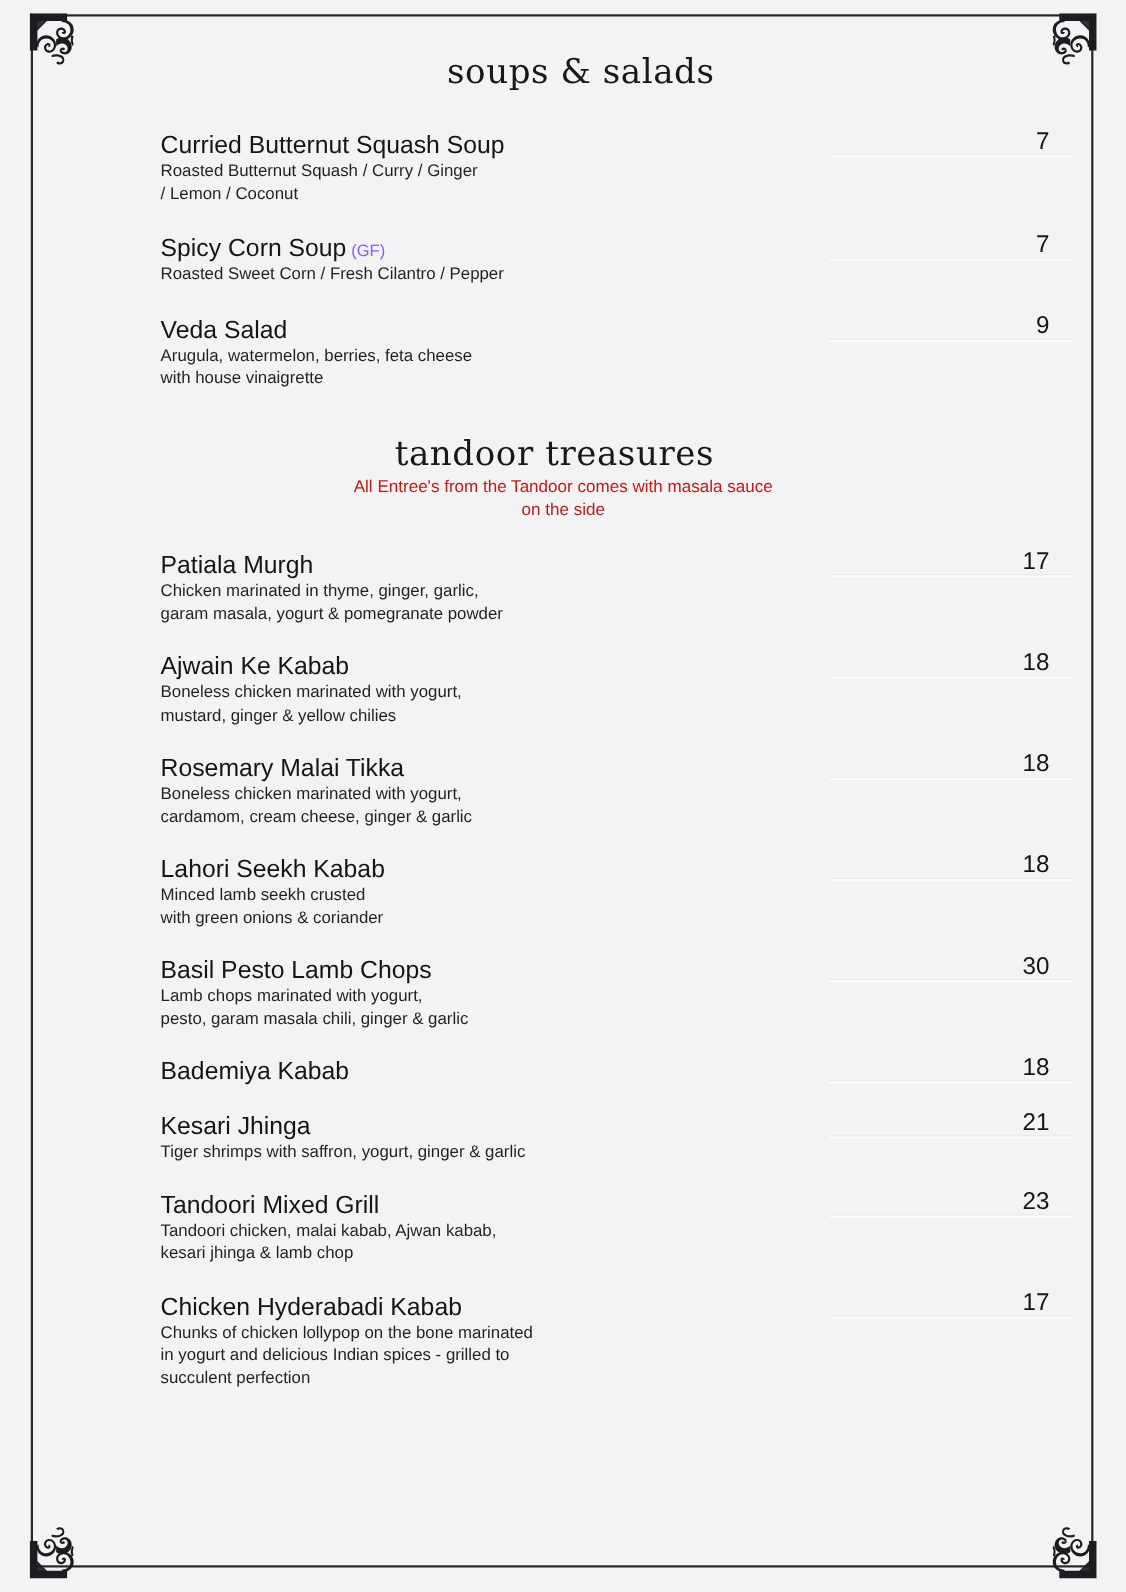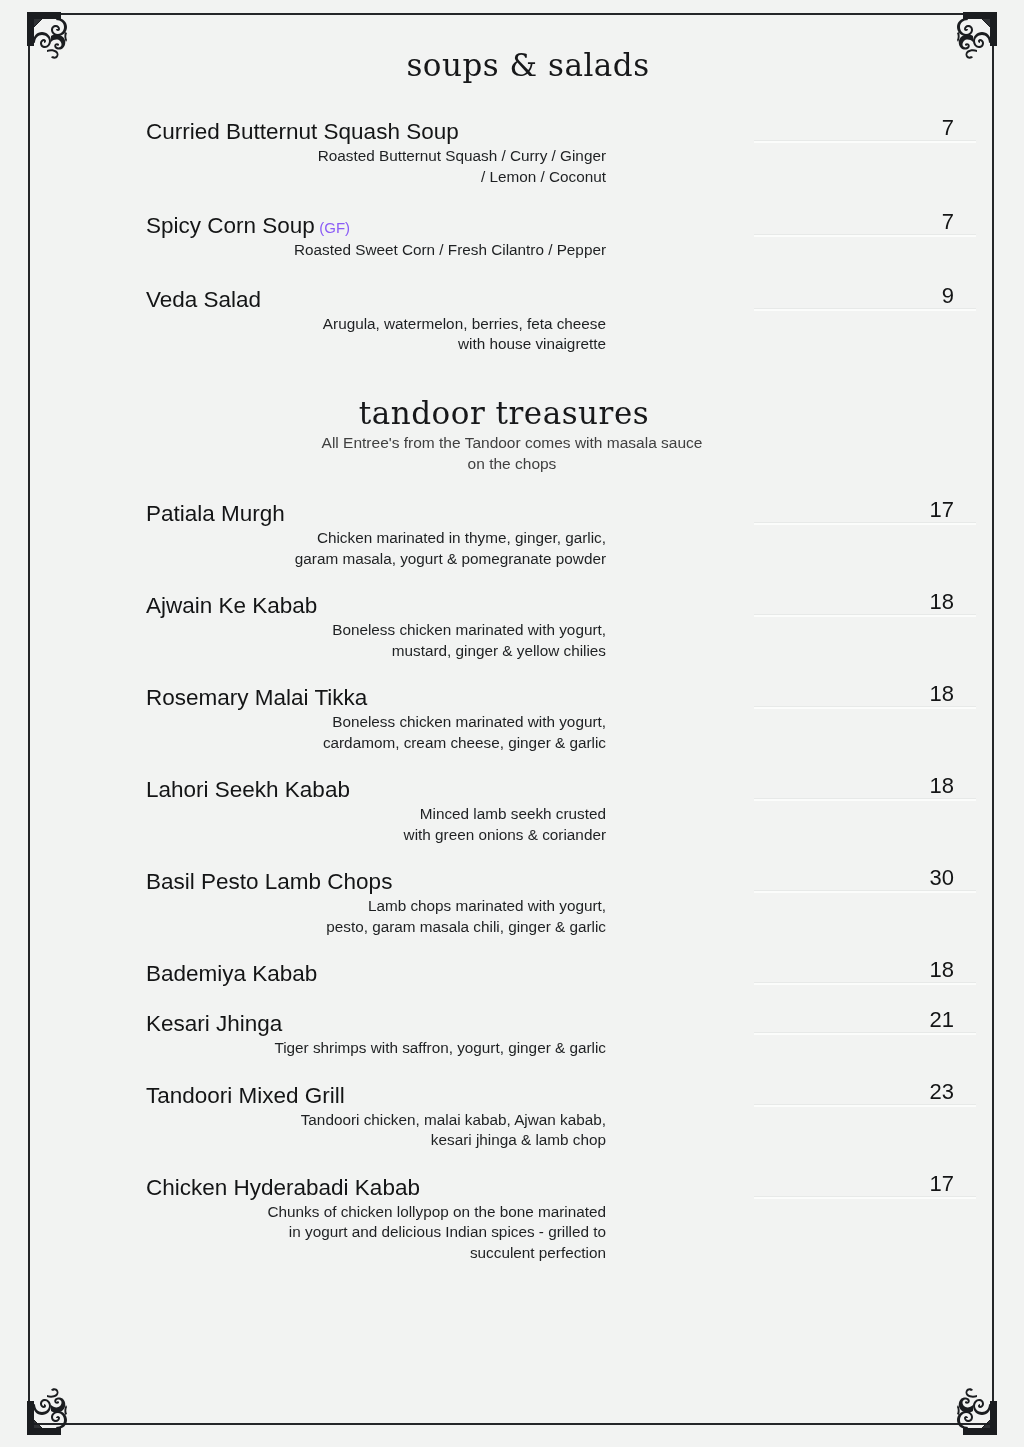--- a/index.html
+++ b/index.html
@@ -73,21 +73,21 @@
     font-size: 31px;
     line-height: 38px;
   }
   .section-note {
     position: absolute;
     left: 0; top: 432px;
     width: 1024px;
     text-align: center;
     font-size: 15.5px;
     line-height: 21px;
-    color: #404040;
+    color: #b91c1c;
   }
 
   
   .menu-list { position: absolute; left: 0; width: 888px; }
   .menu-list-soups   { top: 118px; }
   .menu-list-tandoor { top: 500px; }
 
   .menu-item {
     position: relative;
     padding-left: 146px;
@@ -127,21 +127,20 @@
     font-size: 22px;
     line-height: 27px;
     color: #141516;
   }
   .item-desc {
     font-size: 15.3px;
     line-height: 20.5px;
     color: #1e2022;
     margin-top: 1px;
     max-width: 460px;
-    text-align: right;
   }
   .item-desc div { white-space: nowrap; }
 
   
   .gap-1 { margin-bottom: 25px; }
   .gap-2 { margin-bottom: 23px; }
 </style>
 </head>
 <body>
 
@@ -228,21 +227,21 @@
           <div>Arugula, watermelon, berries, feta cheese</div>
           <div>with house vinaigrette</div>
         </div>
       </div>
     </div>
 
   <h1 class="section-title section-title-tandoor">tandoor treasures</h1>
 
   <div class="section-note" id="tandoor-note">
       <div>All Entree's from the Tandoor comes with masala sauce</div>
-      <div>on the chops</div>
+      <div>on the side</div>
     </div>
 
   <div class="menu-list menu-list-tandoor" id="list-tandoor">
       <div class="menu-item gap-2">
         <div class="item-head"><span class="item-name">Patiala Murgh</span><span class="item-rule"></span><span class="item-price">17</span></div>
         <div class="item-desc">
           <div>Chicken marinated in thyme, ginger, garlic,</div>
           <div>garam masala, yogurt &amp; pomegranate powder</div>
         </div>
       </div>

